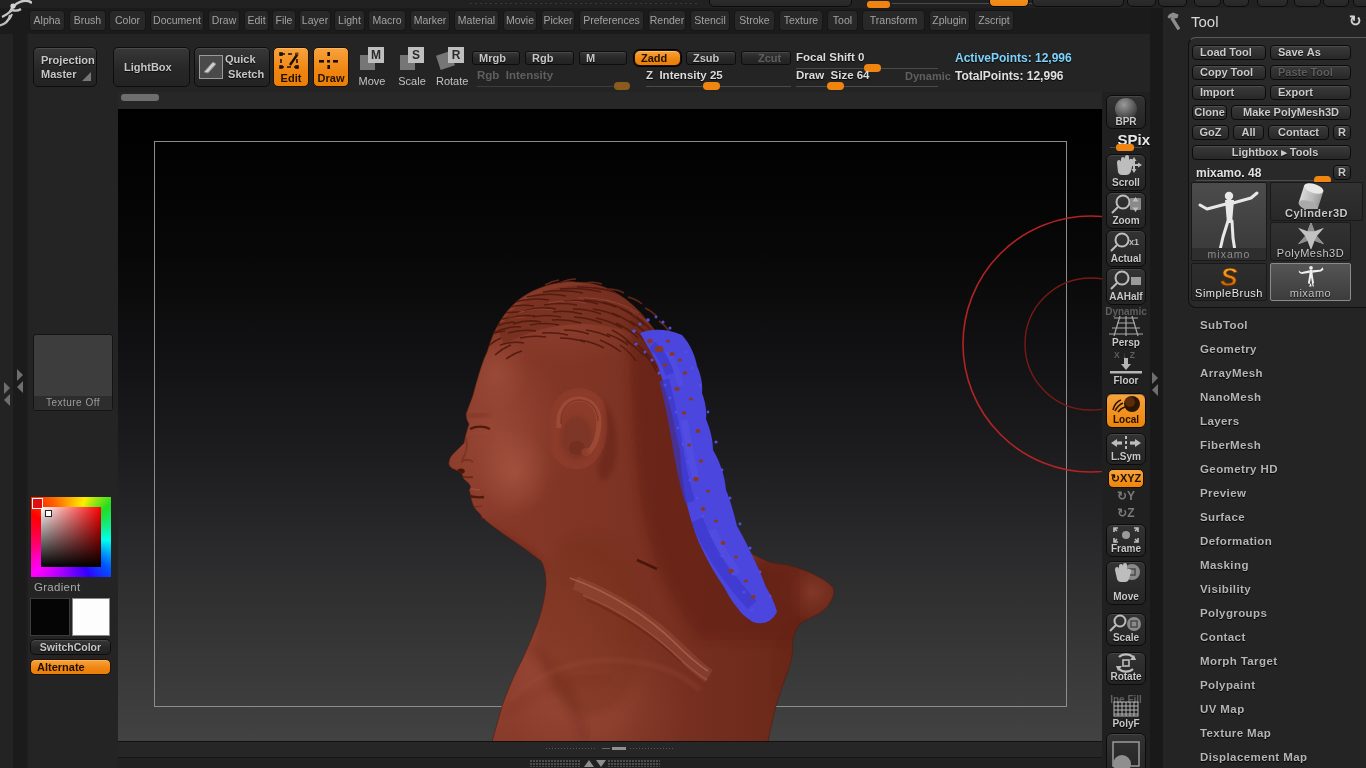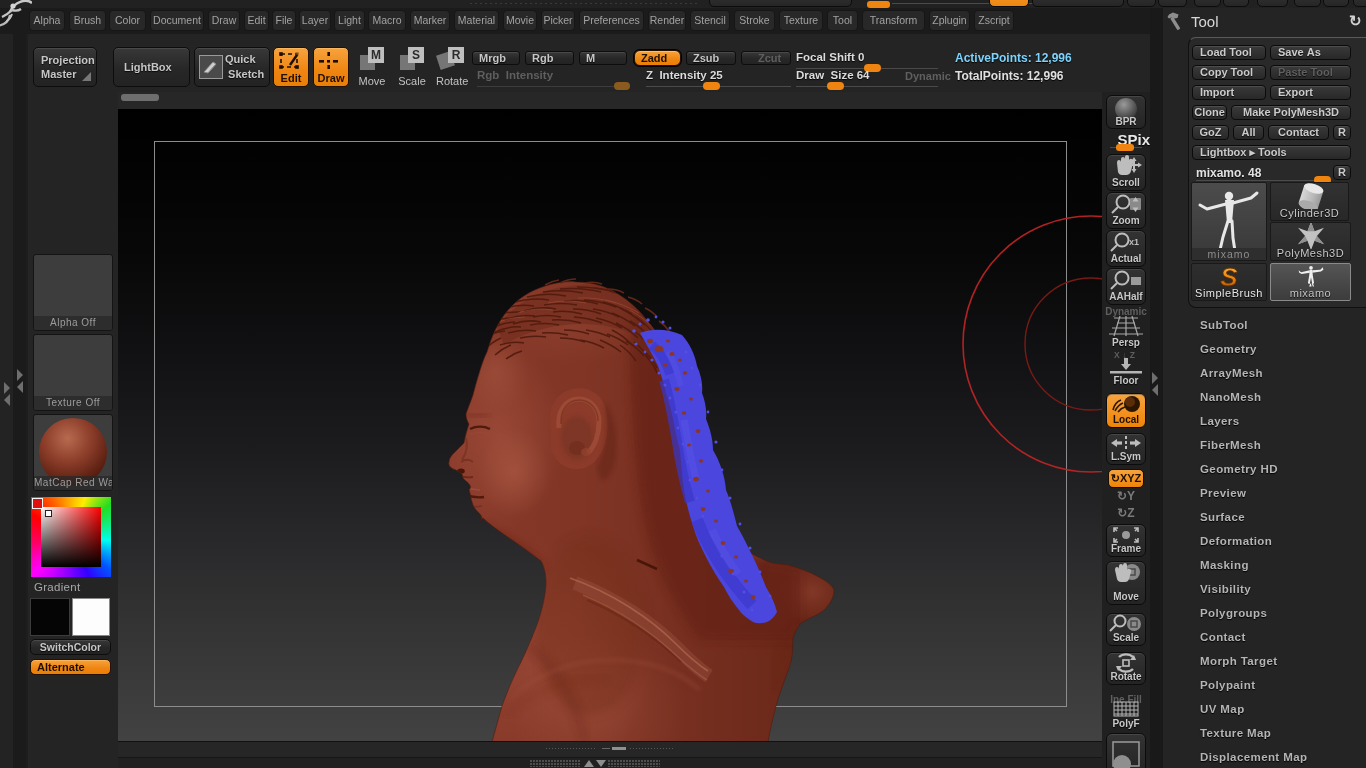--- a/index.html
+++ b/index.html
@@ -225,42 +225,25 @@
     <path d="M-3 26 C4 25 9 21 10 15" fill="none" stroke="#b9b9b9" stroke-width="2.2"></path>
     <circle cx="13" cy="6" r="2.6" fill="#d4d4d4"></circle>
     <path d="M2 17 C6 15 9 13 12 10 M12 10 C15 11 18 11 21 9" fill="none" stroke="#c4c4c4" stroke-width="2.4"></path>
     <path d="M6 22 C9 20 11 17 12 14" fill="none" stroke="#c4c4c4" stroke-width="2"></path>
   </svg>
 
   <div id="leftpanel">
 
 
 
-    <div class="thumb" style="top:162px;">
-        <div class="tlabel">Alpha&nbsp;Off</div>
-      </div>
 
     <div class="thumb" style="top:242px;">
         <div class="tlabel">Texture&nbsp;Off</div>
       </div>
 
-    <div class="thumb" style="top:322px;">
-      <svg width="78" height="75" viewBox="0 0 78 75">
-        <defs>
-          <radialGradient id="mcg" cx="42%" cy="30%" r="75%">
-            <stop offset="0%" stop-color="#b86a50"></stop>
-              <stop offset="45%" stop-color="#8e3f2b"></stop>
-            <stop offset="80%" stop-color="#642415"></stop>
-              <stop offset="100%" stop-color="#4a180c"></stop>
-          </radialGradient>
-        </defs>
-        <circle cx="39" cy="37" r="34" fill="url(#mcg)"></circle>
-      </svg>
-      <div class="tlabel">MatCap&nbsp;Red&nbsp;Wa</div>
-    </div>
 
     <div class="abs" style="left:3px;top:405px;width:80px;height:80px;background:conic-gradient(from 0deg at 50% 50%, #ffb300 0deg, #ffee00 20deg, #22dd22 50deg, #00ffee 95deg, #0055ff 130deg, #3300ff 155deg, #9900ff 190deg, #ff00ff 225deg, #ff0066 260deg, #ff0000 300deg, #ff6600 335deg, #ffb300 360deg);">
       <div class="abs" style="left:10px;top:10px;width:60px;height:60px;background:linear-gradient(to bottom, rgba(0,0,0,0) 0%, #000 100%), linear-gradient(to right, #fff 0%, #f00 100%);"></div>
       <div class="abs" style="left:1px;top:1px;width:11px;height:11px;background:#e01010;border:1.5px solid #f5f5f5;"></div>
       <div class="abs" style="left:14px;top:13px;width:7px;height:7px;background:#fff;border:1px solid #222;"></div>
     </div>
     <div class="abs" style="left:6px;top:489px;width:76px;height:15px;color:#a8a8a8;font-size:11.5px;letter-spacing:.3px;">Gradient</div>
 
     <div class="abs" style="left:2px;top:506px;width:40px;height:38px;background:#050505;border:1px solid #3c3c3c;"></div>
     <div class="abs" style="left:44px;top:506px;width:38px;height:38px;background:#fdfdfd;border:1px solid #888;"></div>
@@ -793,21 +776,21 @@
     <div class="pbtn" style="left:29px;top:57px;width:74px;text-align:left;padding-left:7px;">Copy&nbsp;Tool</div>
     <div class="pbtn dim" style="left:107px;top:57px;width:81px;text-align:left;padding-left:7px;">Paste&nbsp;Tool</div>
     <div class="pbtn" style="left:29px;top:77px;width:74px;text-align:left;padding-left:7px;">Import</div>
     <div class="pbtn" style="left:107px;top:77px;width:81px;text-align:left;padding-left:7px;">Export</div>
     <div class="pbtn" style="left:29px;top:97px;width:35px;">Clone</div>
     <div class="pbtn" style="left:68px;top:97px;width:120px;">Make&nbsp;PolyMesh3D</div>
     <div class="pbtn" style="left:29px;top:117px;width:37px;">GoZ</div>
     <div class="pbtn" style="left:70px;top:117px;width:31px;">All</div>
     <div class="pbtn" style="left:105px;top:117px;width:61px;">Contact</div>
     <div class="pbtn" style="left:170px;top:117px;width:18px;">R</div>
-    <div class="pbtn" style="left:29px;top:137px;width:159px;text-align:left;padding-left:7px;">Lightbox&nbsp;▸&nbsp;Tools</div>
+    <div class="pbtn" style="left:29px;top:137px;width:159px;text-align:center;padding-left:7px;">Lightbox&nbsp;▸&nbsp;Tools</div>
 
     <div class="abs" style="left:33px;top:158px;font-size:12px;font-weight:bold;color:#e2e2e2;text-shadow:0 1px 1px #000;">mixamo.&nbsp;48</div>
     <div class="abs" style="left:33px;top:172px;width:135px;height:1px;background:#4c4c4c;"></div>
     <div class="abs" style="left:151px;top:168px;width:17px;height:8px;background:#ef8510;border-radius:4px;"></div>
     <div class="pbtn" style="left:170px;top:157px;width:18px;">R</div>
 
     <div class="abs" style="left:28px;top:174px;width:76px;height:79px;background:linear-gradient(#4c4c4c,#383838);border:1px solid #191919;border-radius:2px;">
       <svg width="74" height="77" viewBox="0 0 74 77">
         <g transform="translate(2,4)">
             <g stroke="#e8e8e8" stroke-width="3" stroke-linecap="round" fill="none">
@@ -816,21 +799,21 @@
               <path d="M39,16 L57,11 M57,11 L63,6"></path>
               <path d="M34,34 L29,50 L26,63"></path>
               <path d="M38,34 L39,51 L41,64"></path>
             </g>
             <circle cx="35" cy="9" r="4.2" fill="#e8e8e8"></circle>
             <path d="M31,13 L40,13 L38,36 L33,36 Z" fill="#e8e8e8"></path>
           </g>
       </svg>
       <div class="abs" style="left:0;right:0;bottom:0;height:12px;background:#2e2e2e;color:#8d8d8d;font-size:10.5px;text-align:center;line-height:12px;letter-spacing:1px;">mixamo</div>
     </div>
-    <div class="abs" style="left:107px;top:174px;width:79px;height:39px;background:linear-gradient(#323232,#282828);border:1px solid #191919;border-radius:2px;">
+    <div class="abs" style="left:107px;top:174px;width:93px;height:39px;background:linear-gradient(#323232,#282828);border:1px solid #191919;border-radius:2px;font-weight:bold;">
       <svg width="79" height="26" viewBox="0 0 79 26">
           <defs>
             <linearGradient id="cyl" x1="0" x2="1">
               <stop offset="0" stop-color="#d8d8d8"></stop>
               <stop offset=".6" stop-color="#b8b8b8"></stop>
               <stop offset="1" stop-color="#9a9a9a"></stop>
             </linearGradient>
           </defs>
           <g transform="translate(40,14) rotate(18)">
             <rect x="-10" y="-9" width="20" height="18" fill="url(#cyl)"></rect>

